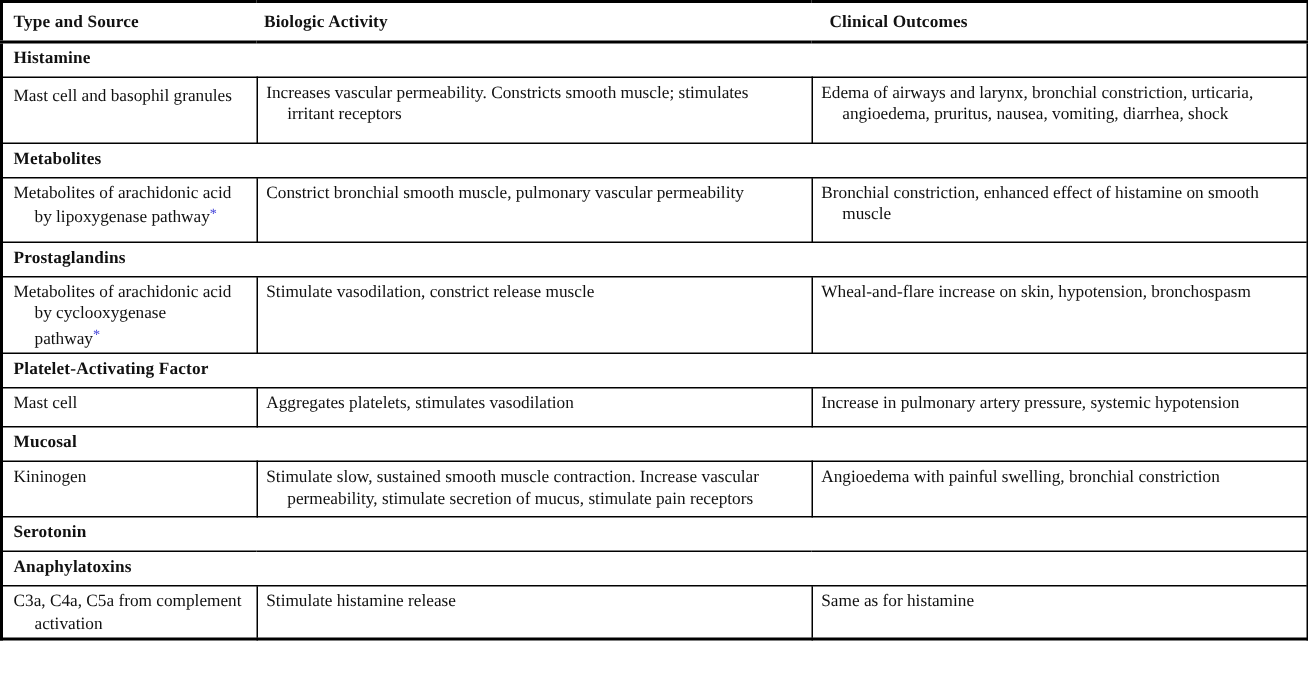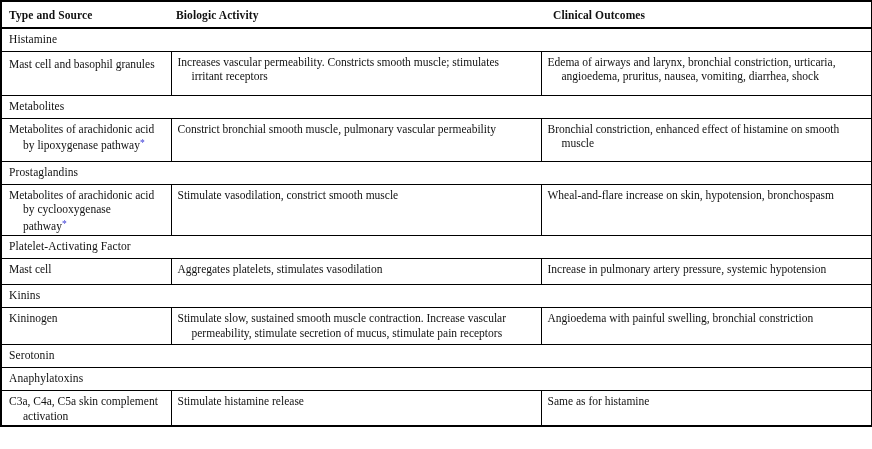--- a/index.html
+++ b/index.html
@@ -37,21 +37,21 @@
     vertical-align: top;
     padding: 7px 6px 3px 7px;
     letter-spacing: 0.1px;
   }
   th.th-activity { padding-left: 5px; }
   th.th-outcomes { padding-left: 12px; }
 
   td.section-cell {
     border: 1.5px solid #000000;
     font-size: 11.5px;
-    font-weight: normal;
+    font-weight: bold;
     vertical-align: top;
     padding: 4px 6px 2px 7px;
     letter-spacing: 0.1px;
   }
   td.cell {
     border: 1.5px solid #000000;
     font-size: 11.5px;
     vertical-align: top;
     padding: 3px 5px 2px 0;
     margin-left: 20px;
@@ -128,21 +128,21 @@
     <tr style="height:23px">
       <td colspan="3" class="section-cell">Prostaglandins</td>
     </tr>
     <tr style="height:50px">
       <td class="cell">
         <div class="cell-text"><span>Metabolites of arachidonic acid
 by cyclooxygenase
 pathway</span><span class="footnote-marker">*</span></div>
       </td>
       <td class="cell cell-mid">
-        <div class="cell-text">Stimulate vasodilation, constrict smooth muscle</div>
+        <div class="cell-text">Stimulate vasodilation, constrict release muscle</div>
       </td>
       <td class="cell cell-right">
         <div class="cell-text">Wheal-and-flare increase on skin, hypotension, bronchospasm</div>
       </td>
     </tr>
 
     <tr style="height:23px">
       <td colspan="3" class="section-cell">Platelet-Activating Factor</td>
     </tr>
     <tr style="height:26px">
@@ -151,21 +151,21 @@
       </td>
       <td class="cell cell-mid">
         <div class="cell-text">Aggregates platelets, stimulates vasodilation</div>
       </td>
       <td class="cell cell-right">
         <div class="cell-text">Increase in pulmonary artery pressure, systemic hypotension</div>
       </td>
     </tr>
 
     <tr style="height:23px">
-      <td colspan="3" class="section-cell">Kinins</td>
+      <td colspan="3" class="section-cell">Mucosal</td>
     </tr>
     <tr style="height:37px">
       <td class="cell">
         <div class="cell-text"><span>Kininogen</span></div>
       </td>
       <td class="cell cell-mid">
         <div class="cell-text">Stimulate slow, sustained smooth muscle contraction. Increase vascular
 permeability, stimulate secretion of mucus, stimulate pain receptors</div>
       </td>
       <td class="cell cell-right">
@@ -175,21 +175,21 @@
 
     <tr style="height:23px">
       <td colspan="3" class="section-cell">Serotonin</td>
     </tr>
 
     <tr style="height:23px">
       <td colspan="3" class="section-cell">Anaphylatoxins</td>
     </tr>
     <tr style="height:32px">
       <td class="cell">
-        <div class="cell-text"><span>C3a, C4a, C5a skin complement
+        <div class="cell-text"><span>C3a, C4a, C5a from complement
 activation</span></div>
       </td>
       <td class="cell cell-mid">
         <div class="cell-text">Stimulate histamine release</div>
       </td>
       <td class="cell cell-right">
         <div class="cell-text">Same as for histamine</div>
       </td>
     </tr>
 

